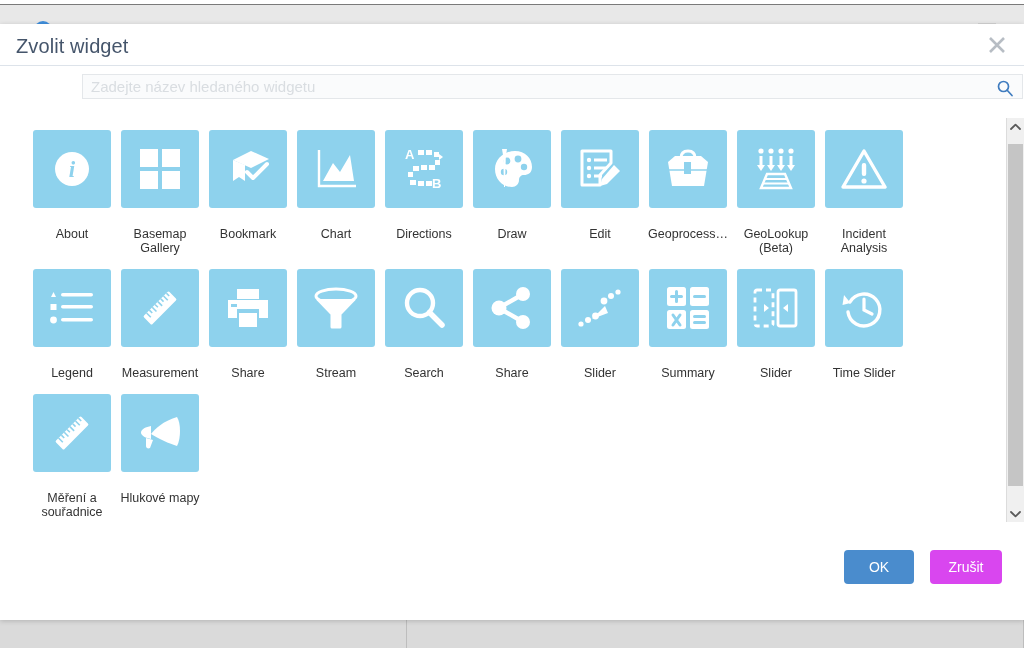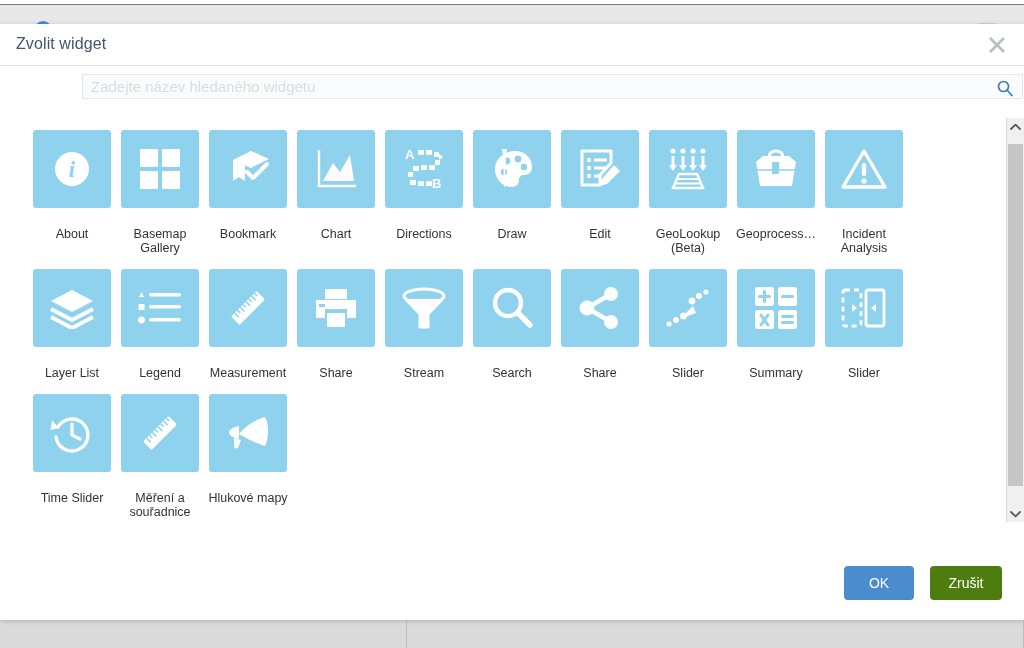--- a/index.html
+++ b/index.html
@@ -57,21 +57,21 @@
   
   .modal{
     position:absolute;left:0;top:24px;width:1024px;height:596px;
     background:#ffffff;
     box-shadow:0 1px 5px rgba(0,0,0,.18);
   }
   .modal-header{
     position:relative;height:41px;border-bottom:1px solid #dde3ea;
   }
   .modal-title{
-    position:absolute;left:16px;top:11px;font-size:16px;color:#45556b;
+    position:absolute;left:16px;top:11px;font-size:20px;color:#45556b;
     letter-spacing:.1px;
   }
   .close-btn{
     position:absolute;right:14px;top:8px;width:26px;height:26px;
     display:flex;align-items:center;justify-content:center;cursor:pointer;
   }
   .close-btn svg{display:block;}
 
   
   .search-row{
@@ -131,21 +131,21 @@
   .sb-thumb{
     position:absolute;left:1px;top:26px;width:15px;height:342px;
     background:#c5c5c5;cursor:pointer;
   }
 
   
   .modal-footer{
     position:absolute;left:0;bottom:0;width:1024px;height:74px;
   }
   .btn{
-    position:absolute;top:20px;height:34px;border:0;border-radius:4px;
+    position:absolute;top:4px;height:34px;border:0;border-radius:4px;
     background:#4a8ccd;color:#fff;font-size:14px;cursor:pointer;
     font-family:"Liberation Sans", sans-serif;
   }
   .btn-ok{right:110px;width:70px;}
   .btn-cancel{right:22px;width:72px;}
 </style>
 </head>
 <body>
 
 <div class="bg-app">
@@ -287,76 +287,66 @@
               <rect x="16" y="19.5" width="13" height="3" fill="white"></rect>
               <circle cx="11" cy="29" r="2.2" fill="white"></circle>
               <rect x="16" y="27.5" width="8" height="3" fill="white"></rect>
               <path d="M36,18 L42,24 L29,37 L22,39 L24,32 Z" fill="white"></path>
             </svg>
           </div>
           <div class="w-label">Edit</div>
         </div>
         <div class="widget">
           <div class="w-tile" style="background: rgb(142, 210, 237);">
-            <svg width="46" height="44" viewBox="0 0 46 44">
-              <g fill="white">
-                <circle cx="8" cy="4" r="2.6"></circle>
-                <circle cx="18" cy="4" r="2.6"></circle>
-                <circle cx="28" cy="4" r="2.6"></circle>
-                <circle cx="38" cy="4" r="2.6"></circle>
-              </g>
-              <g stroke="white" stroke-width="3" fill="none">
-                <path d="M8,9 L8,19"></path>
-                <path d="M18,9 L18,19"></path>
-                <path d="M28,9 L28,19"></path>
-                <path d="M38,9 L38,19"></path>
-              </g>
-              <g fill="white">
-                <path d="M4,18 L12,18 L8,24 Z"></path>
-                <path d="M14,18 L22,18 L18,24 Z"></path>
-                <path d="M24,18 L32,18 L28,24 Z"></path>
-                <path d="M34,18 L42,18 L38,24 Z"></path>
-              </g>
-              <path d="M14,27 L32,27 L38,41 L8,41 Z" stroke="white" stroke-width="2.4" fill="none"></path>
-              <path d="M12,32 L34,32 M10,36.5 L36,36.5" stroke="white" stroke-width="2"></path>
-            </svg>
-          </div>
-          <div class="w-label">GeoLookup (Beta)</div>
-        </div>
-        <div class="widget">
-          <div class="w-tile" style="background: rgb(142, 210, 237);">
             <svg width="46" height="42" viewBox="0 0 46 42">
               <path d="M16,10 C16,5 19,3 23,3 C27,3 30,5 30,10" stroke="white" stroke-width="3" fill="none"></path>
               <path d="M3,14 L43,14 L39,38 L7,38 Z" fill="white"></path>
               <path d="M3,14 L10,8 L36,8 L43,14" fill="white"></path>
               <rect x="19" y="14" width="7" height="12" fill="#8ed2ed"></rect>
               <path d="M3,22 L43,22" stroke="#8ed2ed" stroke-width="1.6"></path>
             </svg>
           </div>
           <div class="w-label">Geoprocess…</div>
         </div>
         <div class="widget">
           <div class="w-tile" style="background: rgb(142, 210, 237);">
+            <svg width="46" height="44" viewBox="0 0 46 44">
+              <g fill="white">
+                <circle cx="8" cy="4" r="2.6"></circle>
+                <circle cx="18" cy="4" r="2.6"></circle>
+                <circle cx="28" cy="4" r="2.6"></circle>
+                <circle cx="38" cy="4" r="2.6"></circle>
+              </g>
+              <g stroke="white" stroke-width="3" fill="none">
+                <path d="M8,9 L8,19"></path>
+                <path d="M18,9 L18,19"></path>
+                <path d="M28,9 L28,19"></path>
+                <path d="M38,9 L38,19"></path>
+              </g>
+              <g fill="white">
+                <path d="M4,18 L12,18 L8,24 Z"></path>
+                <path d="M14,18 L22,18 L18,24 Z"></path>
+                <path d="M24,18 L32,18 L28,24 Z"></path>
+                <path d="M34,18 L42,18 L38,24 Z"></path>
+              </g>
+              <path d="M14,27 L32,27 L38,41 L8,41 Z" stroke="white" stroke-width="2.4" fill="none"></path>
+              <path d="M12,32 L34,32 M10,36.5 L36,36.5" stroke="white" stroke-width="2"></path>
+            </svg>
+          </div>
+          <div class="w-label">GeoLookup (Beta)</div>
+        </div>
+        <div class="widget">
+          <div class="w-tile" style="background: rgb(142, 210, 237);">
             <svg width="46" height="42" viewBox="0 0 46 42">
               <path d="M23,3 L44,39 L2,39 Z" stroke="white" stroke-width="3.4" fill="none" stroke-linejoin="round"></path>
               <rect x="20.8" y="15" width="4.4" height="13" rx="2" fill="white"></rect>
               <circle cx="23" cy="33" r="2.6" fill="white"></circle>
             </svg>
           </div>
           <div class="w-label">Incident Analysis</div>
-        </div>
-        <div class="widget">
-          <div class="w-tile" style="background: rgb(142, 210, 237);">
-            <svg width="46" height="42" viewBox="0 0 46 42">
-              <path d="M23,3 L44,14 L23,25 L2,14 Z" fill="white"></path>
-              <path d="M2,22 L23,33 L44,22" stroke="white" stroke-width="4" fill="none" stroke-linejoin="round"></path>
-              <path d="M2,30 L23,41 L44,30" stroke="white" stroke-width="4" fill="none" stroke-linejoin="round"></path>
-            </svg>
-          </div>
-          <div class="w-label">Layer List</div>
         </div>
         <div class="widget">
           <div class="w-tile" style="background: rgb(142, 210, 237);">
             <svg width="46" height="40" viewBox="0 0 46 40">
               <path d="M7,9 L2,9 L4.5,4 Z" fill="white"></path>
               <rect x="12" y="5" width="32" height="3.6" rx="1.8" fill="white"></rect>
               <rect x="1.5" y="16" width="6" height="6" fill="white"></rect>
               <rect x="12" y="17" width="32" height="3.6" rx="1.8" fill="white"></rect>
               <circle cx="4.5" cy="32" r="3.4" fill="white"></circle>
               <rect x="12" y="30" width="32" height="3.6" rx="1.8" fill="white"></rect>
@@ -520,16 +510,16 @@
     <div class="sb-thumb"></div>
     <div class="sb-arrow down">
       <svg width="11" height="8" viewBox="0 0 11 8">
         <path d="M1,2 L5.5,6.4 L10,2" stroke="#5a5a5a" stroke-width="1.8" fill="none" stroke-linecap="round" stroke-linejoin="round"></path>
       </svg>
     </div>
   </div>
 
   <div class="modal-footer">
     <button class="btn btn-ok" style="background: rgb(74, 140, 205);">OK</button>
-    <button class="btn btn-cancel" style="background: #4d7c0f;">Zrušit</button>
+    <button class="btn btn-cancel" style="background: #d946ef;">Zrušit</button>
   </div>
 
 </div>
 
 </body></html>

